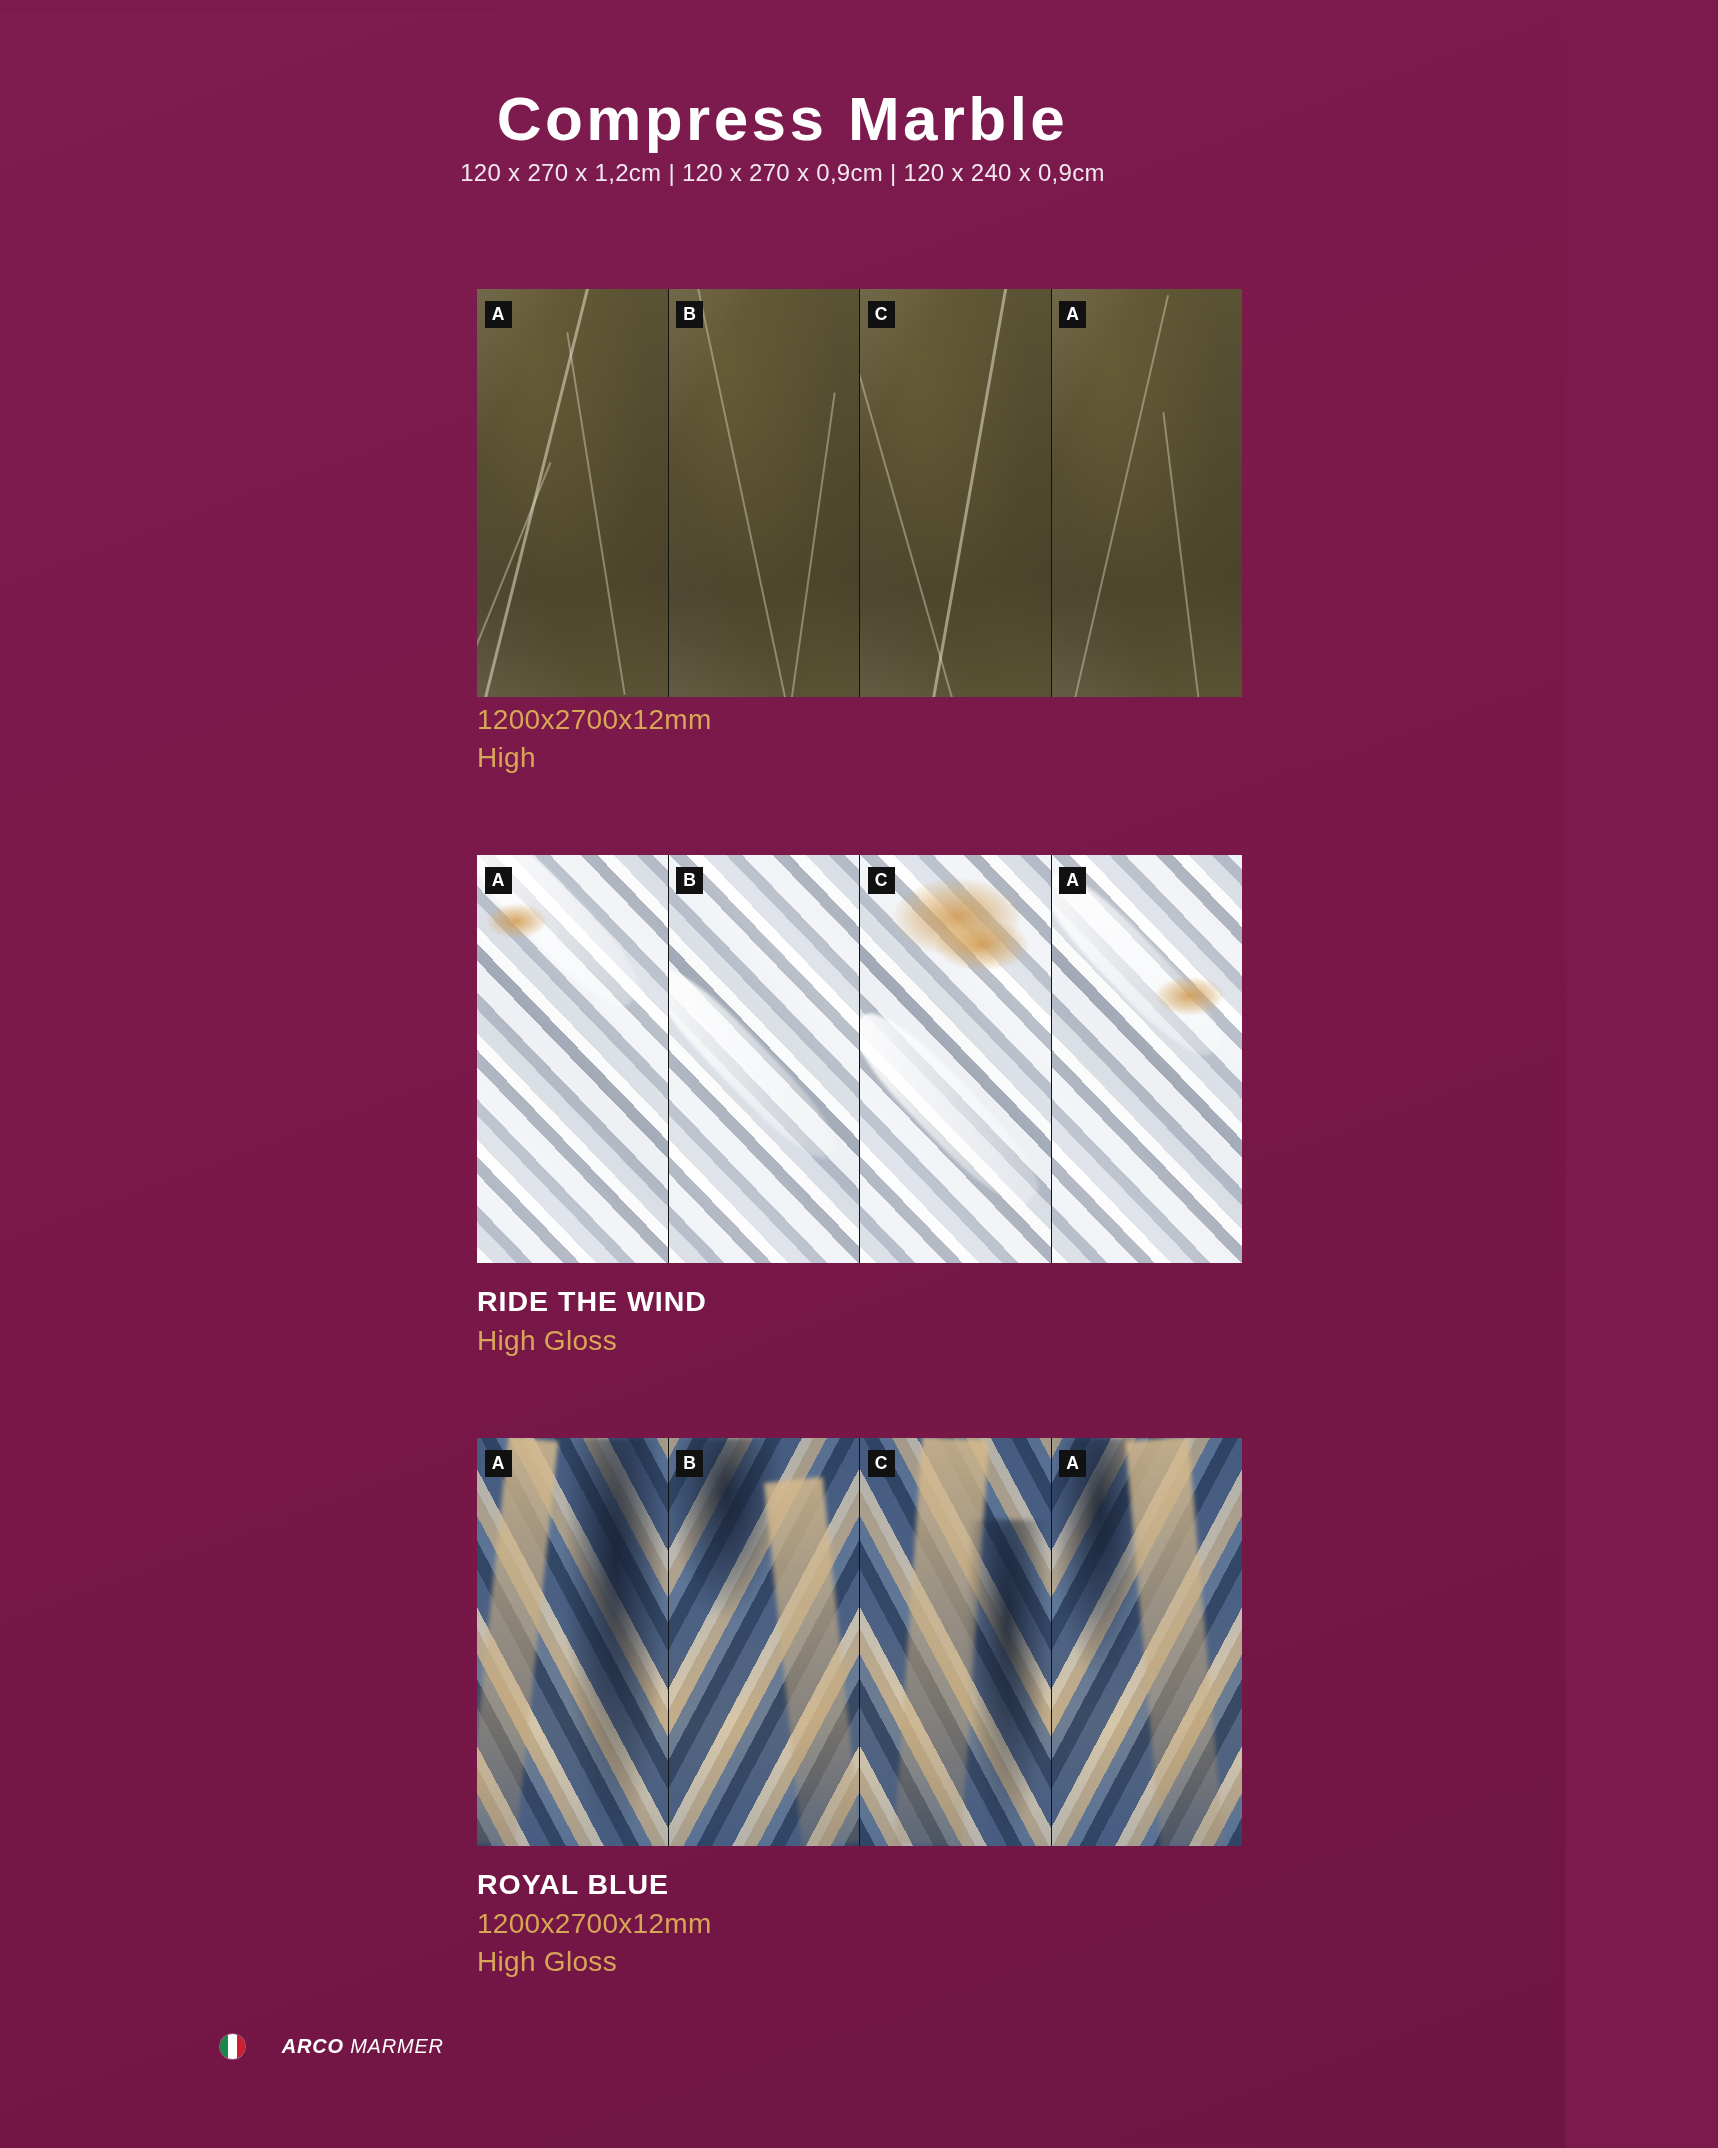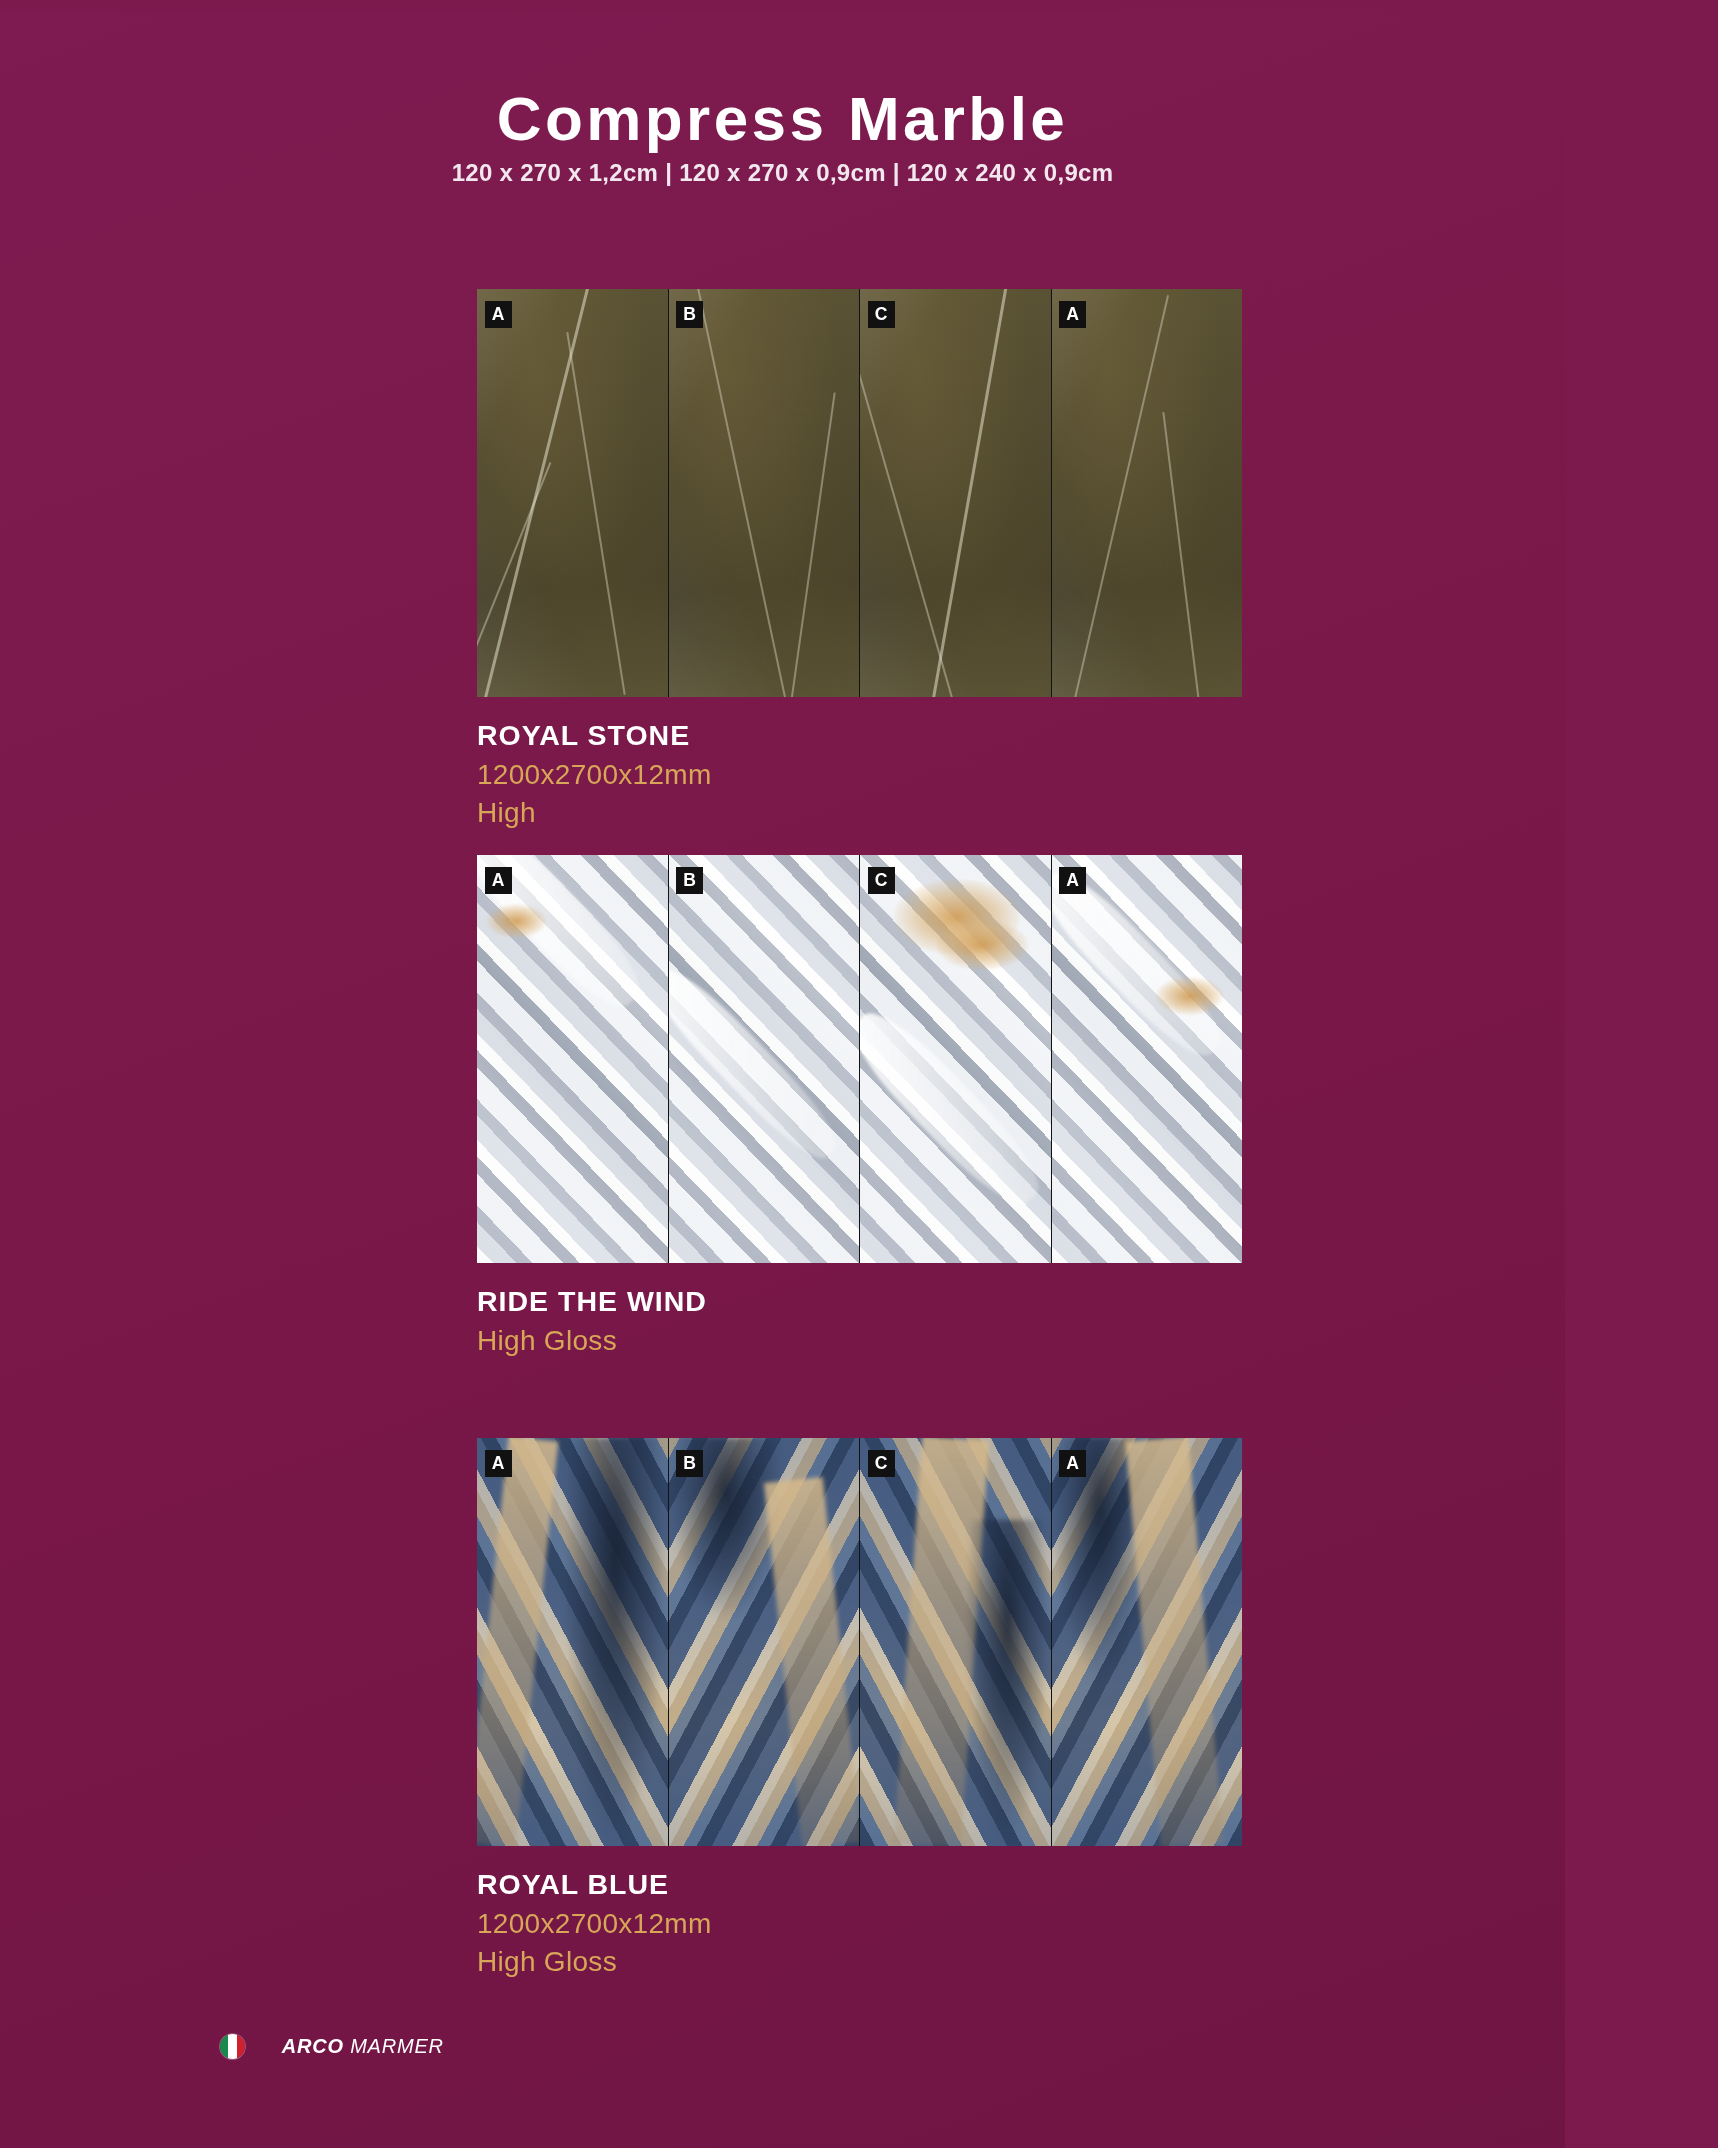--- a/index.html
+++ b/index.html
@@ -38,21 +38,21 @@
   .series-label {
     color: #ffffff;
     font-size: 24px;
     font-weight: bold;
     margin-top: 23.5px;
     letter-spacing: 0.4px;
   }
   .series-sizes {
     color: #f2e7ee;
     font-size: 24px;
-    font-weight: bold;
+    font-weight: normal;
     margin-top: 8.4px;
     letter-spacing: 0.3px;
   }
 
   
   .product {
     position: absolute;
     left: 477px;
     width: 765px;
   }
@@ -248,21 +248,20 @@
 
       <div class="slab">
         <div class="slab-inner tex-royal">
           <div class="vein thin" style="left:32%;top:0%;width:1.7px;height:120%;transform:rotate(13deg);"></div>
           <div class="vein thin" style="left:68%;top:30%;width:1.7px;height:75%;transform:rotate(-7deg);"></div>
         </div>
         <div class="tag">A</div>
       </div>
 
     </div>
-    <div class="prod-name">ROYAL STONE</div>
     <div class="prod-size">1200x2700x12mm</div>
     <div class="prod-finish">High</div>
   </div>
 
   <div class="product" style="top:843px;">
     <div class="slab-strip" style="height:408px;">
 
       <div class="slab">
         <div class="slab-inner tex-wind">
           <div class="wind-white" style="left:-20%;top:8%;width:120%;height:59px;transform:rotate(46deg);"></div>

